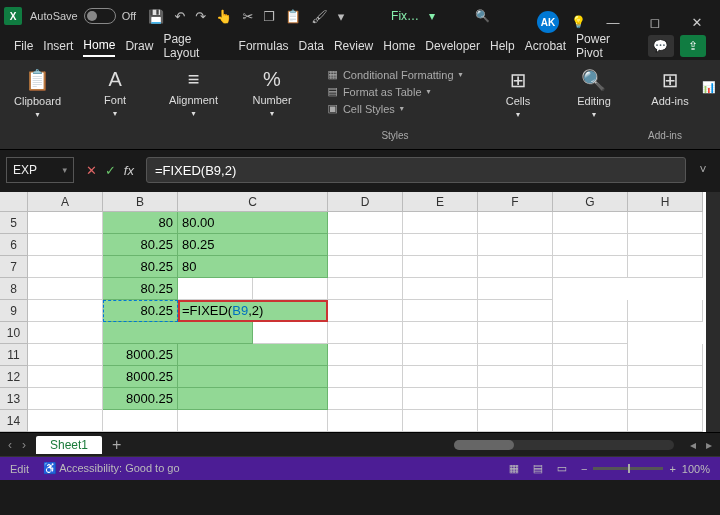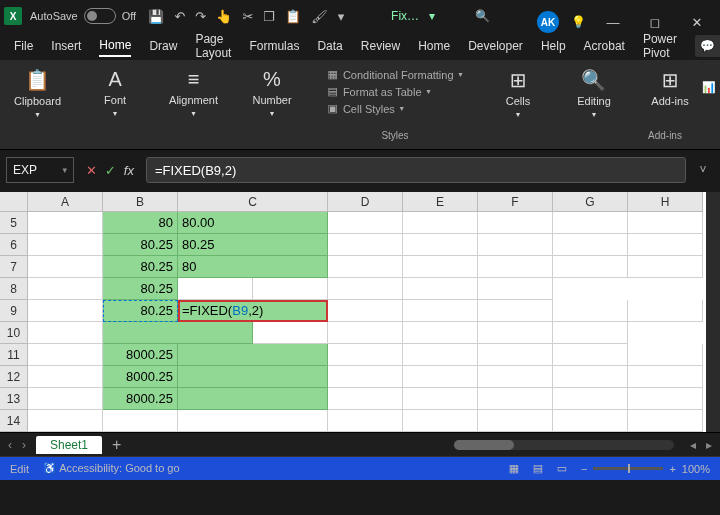--- a/index.html
+++ b/index.html
@@ -12,21 +12,21 @@
 .toggle { width: 32px; height: 16px; border: 1px solid #888; border-radius: 8px; position: relative; display: inline-block; }
 .toggle::after { content:""; width: 10px; height: 10px; background:#888; border-radius:50%; position:absolute; left:2px; top:2px; }
 .qat { display: flex; gap: 10px; margin-left: 10px; align-items: center; }
 .qat span { color: #bbb; font-size: 13px; cursor: pointer; }
 .title-center { flex: 1; display: flex; justify-content: center; align-items: center; gap: 10px; color: #86efac; font-size: 12px; }
 .title-right { display: flex; align-items: center; gap: 12px; margin-right: 4px; margin-top: 12px; }
 .avatar { width: 22px; height: 22px; border-radius: 50%; background: #0078d4; color: #fff; display: flex; align-items: center; justify-content: center; font-size: 10px; font-weight: 600; }
 .winbtn { width: 30px; height: 28px; display: flex; align-items: center; justify-content: center; color: #ccc; font-size: 13px; }
 
 
-.tabstrip { height: 28px; display: flex; align-items: center; gap: 18px; padding: 0 14px; font-size: 12px; color: #ddd; }
+.tabstrip { height: 28px; display: flex; align-items: center; gap: 10px; padding: 0 14px; font-size: 12px; color: #ddd; }
 .tabstrip .tab { cursor: pointer; padding: 3px 0; }
 .tabstrip .tab.active { border-bottom: 2px solid #fff; color: #fff; }
 .tabstrip .right-icons { margin-left: auto; display: flex; gap: 6px; }
 .share-btn { background: #107c41; width: 26px; height: 22px; border-radius: 3px; display:flex; align-items:center; justify-content:center; color:#fff; }
 .comment-btn { background:#333; width:26px; height:22px; border-radius:3px; display:flex;align-items:center;justify-content:center; }
 
 
 .ribbon { height: 90px; background: #2b2b2b; display: flex; align-items: stretch; padding: 4px 8px; gap: 8px; border-bottom: 1px solid #000; }
 .group { display: flex; flex-direction: column; align-items: center; justify-content: space-between; padding: 4px 6px; }
 .group-row { display: flex; gap: 10px; align-items: center; }
@@ -70,21 +70,21 @@
 
 
 .sheettabs { height: 24px; background:#1e1e1e; display:flex; align-items:center; padding:0 8px; gap:10px; border-top:1px solid #000; }
 .sheettabs .nav { color:#888; font-size:12px; cursor:pointer; }
 .sheettab { background:#fff; color:#1a7a3a; padding:2px 14px; font-size:12px; border-radius:2px 2px 0 0; }
 .addsheet { color:#aaa; font-size:16px; cursor:pointer; }
 .hsb { margin-left:auto; width:220px; height:10px; background:#333; border-radius:5px; position:relative; }
 .hsb::after { content:""; position:absolute; left:0; width:60px; height:100%; background:#666; border-radius:5px; }
 
 
-.statusbar { height: 24px; background:#1d4ed8; display:flex; align-items:center; padding:0 10px; font-size:11px; color:#bbb; gap:14px; border-top:1px solid #333; }
+.statusbar { height: 24px; background:#4c1d95; display:flex; align-items:center; padding:0 10px; font-size:11px; color:#bbb; gap:14px; border-top:1px solid #333; }
 .statusbar .right { margin-left:auto; display:flex; align-items:center; gap:10px; }
 .viewbtns { display:flex; gap:6px; }
 .viewbtns span { width:18px; text-align:center; }
 .zoom { display:flex; align-items:center; gap:6px; }
 .zoom-track { width:70px; height:3px; background:#555; position:relative; }
 .zoom-track::after { content:""; position:absolute; left:50%; top:-3px; width:2px; height:9px; background:#aaa; }
 </style>
 </head>
 <body>
 

